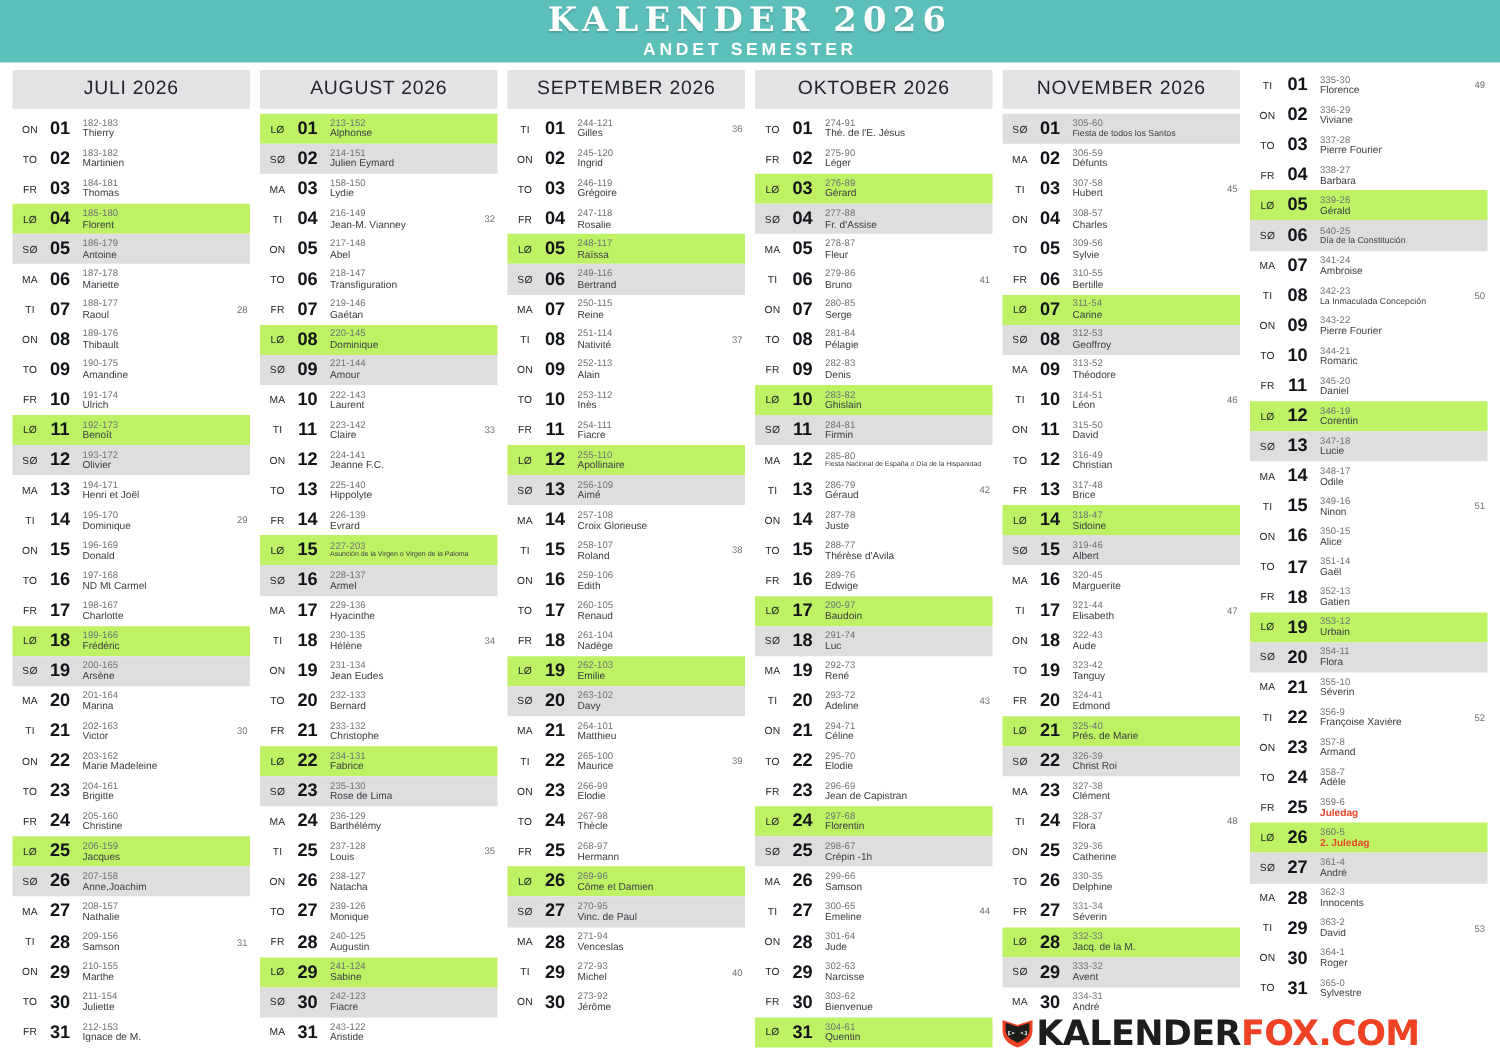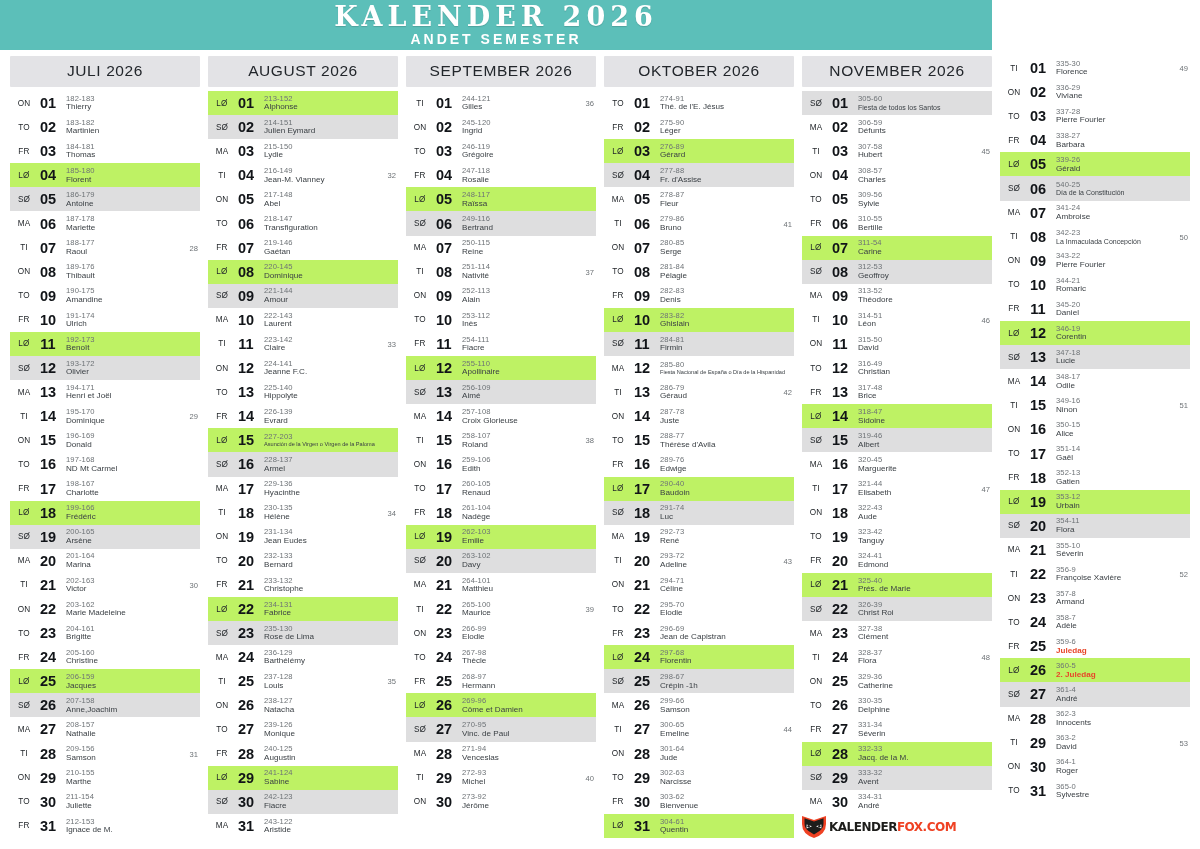--- a/index.html
+++ b/index.html
@@ -10,21 +10,21 @@
     font-family: "Liberation Sans", sans-serif;
   }
   #page {
     width: 1200px; height: 849px;
     position: relative;
     background: #ffffff;
     overflow: hidden;
   }
   
   #banner {
-    width: 992px;
+    width: 1200px;
     height: 50px;
     background: #5cbfb9;
     color: #ffffff;
     text-align: center;
     padding-top: 2px;
     position: relative;
   }
   #banner-title {
     font-family: "DejaVu Serif", serif;
     font-size: 27px;
@@ -128,21 +128,21 @@
     position: absolute;
     left: 801px;
     top: 813px;
     display: flex;
     align-items: center;
     height: 28px;
   }
   #logo-mark { margin-right: 2px; display: block; }
   #logo-text {
     font-family: "DejaVu Sans", sans-serif;
-    font-size: 12px;
+    font-size: 28px;
     font-weight: bold;
     letter-spacing: -0.5px;
     line-height: 20px;
     white-space: nowrap;
   }
   #logo-text .a { color: #1d1d1b; }
   #logo-text .b { color: #ef4123; }
 </style>
 </head>
 <body>
@@ -428,21 +428,21 @@
             <div class="dnum">02</div>
             <div class="dinfo">
               <span class="dnums">214-151</span>
               <span class="dname">Julien Eymard</span>
             </div>
           </div>
           <div class="day-row">
             <div class="dow">MA</div>
             <div class="dnum">03</div>
             <div class="dinfo">
-              <span class="dnums">215-150</span>
+              <span class="dnums">158-150</span>
               <span class="dname">Lydie</span>
             </div>
           </div>
           <div class="day-row">
             <div class="dow">TI</div>
             <div class="dnum">04</div>
             <div class="dinfo">
               <span class="dnums">216-149</span>
               <span class="dname">Jean-M. Vianney</span>
             </div>
@@ -1049,21 +1049,21 @@
             <div class="dnum">16</div>
             <div class="dinfo">
               <span class="dnums">289-76</span>
               <span class="dname">Edwige</span>
             </div>
           </div>
           <div class="day-row sat">
             <div class="dow">LØ</div>
             <div class="dnum">17</div>
             <div class="dinfo">
-              <span class="dnums">290-40</span>
+              <span class="dnums">290-97</span>
               <span class="dname">Baudoin</span>
             </div>
           </div>
           <div class="day-row sun">
             <div class="dow">SØ</div>
             <div class="dnum">18</div>
             <div class="dinfo">
               <span class="dnums">291-74</span>
               <span class="dname">Luc</span>
             </div>

